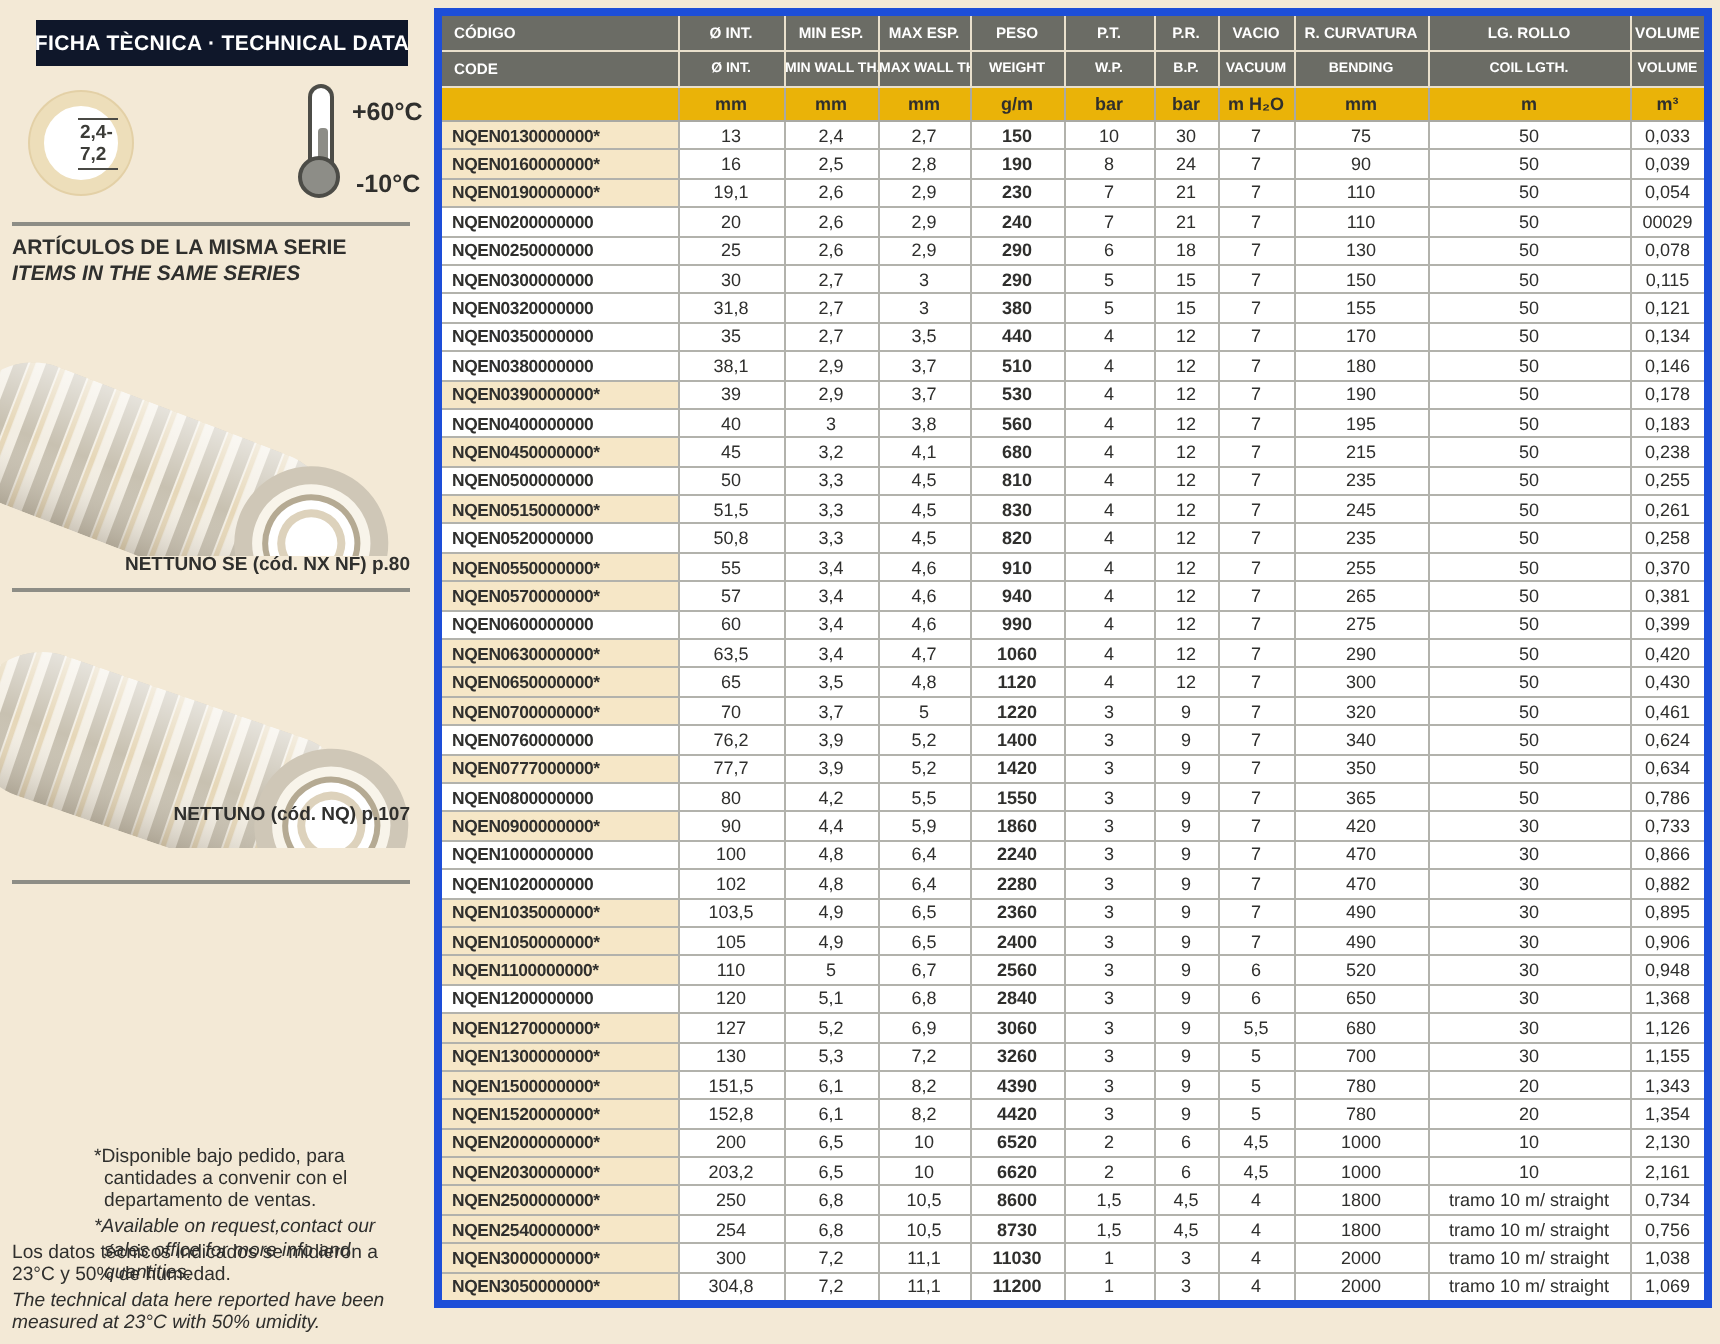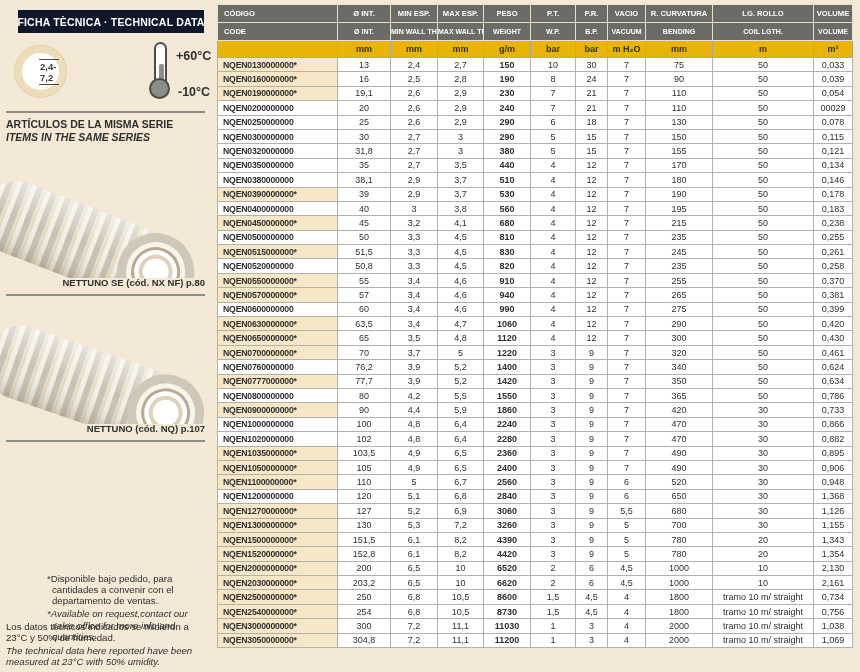--- a/index.html
+++ b/index.html
@@ -58,34 +58,34 @@
   .series-heading .es { font-weight:bold; font-size:10.5px; }
   .series-heading .en { font-weight:bold; font-style:italic; font-size:10.5px; }
 
   .hose-fig { position:absolute; left:0; width:210px; }
   .hose-fig.f1 { top:146px; height:132px; }
   .hose-fig.f2 { top:298px; height:126px; }
   .hose-caption {
     position:absolute; left:6px; width:199px; text-align:right;
     font-weight:bold; font-size:9.5px;
   }
-  .cap1 { top:277px; } .cap2 { top:423px; }
+  .cap1 { top:277px; } .cap2 { top:402px; }
 
   .notes { position:absolute; left:6px; width:202px; font-size:9.6px; line-height:1.16; }
   .notes-a { top:573px; }
   .notes-b { top:621px; }
   .note-en { font-style:italic; }
   .notes-a .note-es, .notes-a .note-en { padding-left:8px; text-indent:-5px;margin-left:38px; }
   .notes div { margin-bottom:2px; }
 
   
   .spec-table {
     position:absolute; left:217px; top:4px; width:635px;
     border-collapse:collapse; table-layout:fixed;
-    background:#ffffff; border:1px solid #1d4ed8;
+    background:#ffffff; border:4px solid #1d4ed8;
   }
   .spec-table td { overflow:hidden; white-space:nowrap; padding:0; }
 
   .spec-table tr.h1 td, .spec-table tr.h2 td {
     background:#6b6c65; color:#ffffff; font-weight:bold;
     text-align:center; height:17px;
     border:1px solid #e9e0cc;
   }
   .spec-table tr.h1 td { font-size:7.6px; }
   .spec-table tr.h2 td { font-size:7px; }

